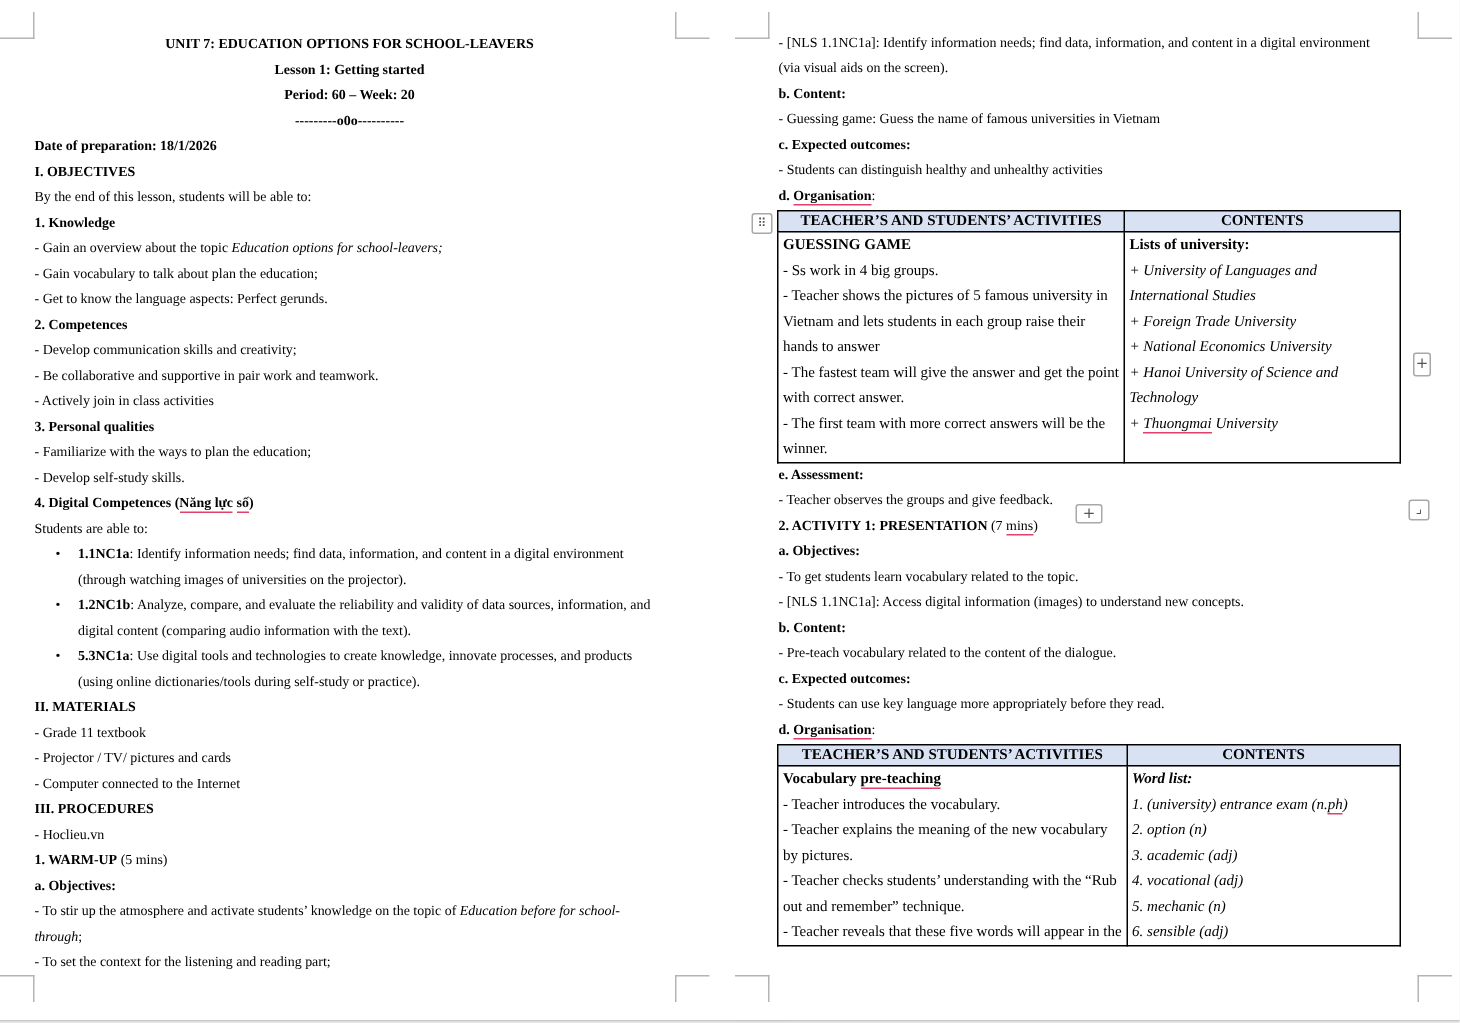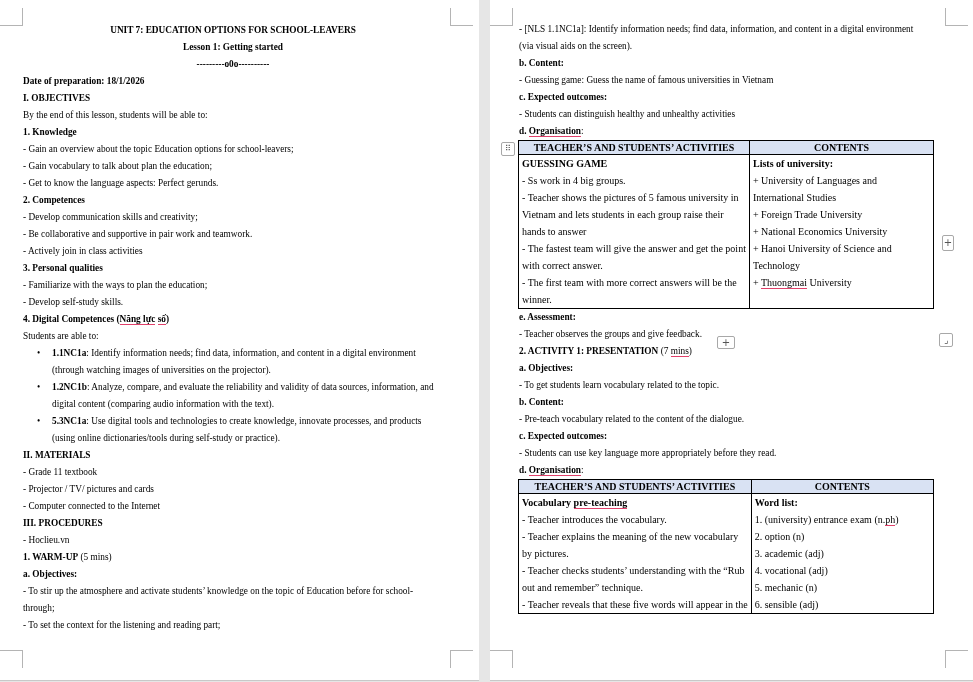--- a/index.html
+++ b/index.html
@@ -5,35 +5,35 @@
   html, body { margin:0; padding:0; }
   body {
     width:973px; height:682px; overflow:hidden; position:relative;
     background:#e6e6e6;
     font-family:"Liberation Serif", "DejaVu Serif", serif;
     color:#000;
   }
   .page {
     position:absolute; top:0; background:#fff; height:680px;
   }
-  #page-left { left:0; width:479px; border-bottom:1px solid #c8c8c8; }
+  #page-left { left:0; width:479px; border-bottom:1px solid #c8c8c8;padding-left:48px; }
   #page-right { left:490px; width:483px; border-bottom:1px solid #c8c8c8; }
   .crop { position:absolute; width:22px; height:17px; border-color:#b4b4b4; border-style:solid; border-width:0; }
   .crop.tl { border-right-width:1px; border-bottom-width:1px; }
   .crop.tr { border-left-width:1px; border-bottom-width:1px; }
   .crop.bl { border-right-width:1px; border-top-width:1px; }
   .crop.br { border-left-width:1px; border-top-width:1px; }
 
   .content { position:absolute; font-size:9.3px; line-height:17px; }
   #page-left .content { left:23px; top:22px; width:420px; }
   #page-right .content { left:29px; top:21px; width:420px; }
   .line { white-space:nowrap; height:17px; }
   .center { text-align:center; }
   .b { font-weight:bold; }
-  .i { }
+  .i { font-style:italic; }
   .ul-red { border-bottom:1.5px solid #e0406a; }
   .bullet-item { position:relative; padding-left:15px; margin-left:14px; white-space:normal; width:395px; line-height:17px; }
   .bullet-item .dot { position:absolute; left:0; top:0; }
 
   table.org { border-collapse:collapse; font-size:10px; line-height:17px; }
   table.org th, table.org td { border:1px solid #000; padding:0 3px; vertical-align:top; }
   table.org th { background:#d9e2f3; font-weight:bold; text-align:center; line-height:13px; height:13px; }
   table.org td .cl { white-space:nowrap; }
   .ctrl { position:absolute; border:1px solid #a8a8a8; border-radius:2px; background:#fff; color:#555; font-size:10px; line-height:11px; text-align:center; font-family:"DejaVu Sans", sans-serif; }
 </style>
@@ -42,20 +42,21 @@
 
 <div class="page" id="page-left">
   <div class="crop tl" style="left:0;top:8px;"></div>
   <div class="crop tr" style="left:450px;top:8px;"></div>
   <div class="crop bl" style="left:0;top:650px;"></div>
   <div class="crop br" style="left:450px;top:650px;"></div>
 
   <div class="content">
     <div class="line center b">UNIT 7: EDUCATION OPTIONS FOR SCHOOL-LEAVERS</div>
     <div class="line center b">Lesson 1: Getting started</div>
+    <div class="line center b">Period: 60 – Week: 20</div>
     <div class="line center b">---------o0o----------</div>
     <div class="line b">Date of preparation: 18/1/2026</div>
     <div class="line b">I. OBJECTIVES</div>
     <div class="line">By the end of this lesson, students will be able to:</div>
     <div class="line b">1. Knowledge</div>
     <div class="line"><span>- Gain an overview about the topic </span><span class="i">Education options for school-leavers;</span></div>
     <div class="line">- Gain vocabulary to talk about plan the education;</div>
     <div class="line">- Get to know the language aspects: Perfect gerunds.</div>
     <div class="line b">2. Competences</div>
     <div class="line">- Develop communication skills and creativity;</div>
@@ -134,20 +135,21 @@
         </td>
       </tr>
     </tbody>
       </table>
 
     <div class="line b">e. Assessment:</div>
     <div class="line">- Teacher observes the groups and give feedback.</div>
     <div class="line"><span class="b">2. ACTIVITY 1: PRESENTATION</span><span> (7 </span><span class="ul-red">mins</span><span>)</span></div>
     <div class="line b">a. Objectives:</div>
     <div class="line">- To get students learn vocabulary related to the topic.</div>
+    <div class="line">- [NLS 1.1NC1a]: Access digital information (images) to understand new concepts.</div>
     <div class="line b">b. Content:</div>
     <div class="line">- Pre-teach vocabulary related to the content of the dialogue.</div>
     <div class="line b">c. Expected outcomes:</div>
     <div class="line">- Students can use key language more appropriately before they read.</div>
     <div class="line b"><span>d. </span><span class="ul-red">Organisation</span><span style="font-weight:normal">:</span></div>
 
     <table class="org" style="width:416px;margin-left:-1px;">
       <colgroup>
           <col style="width:231px">
           <col style="width:185px">

